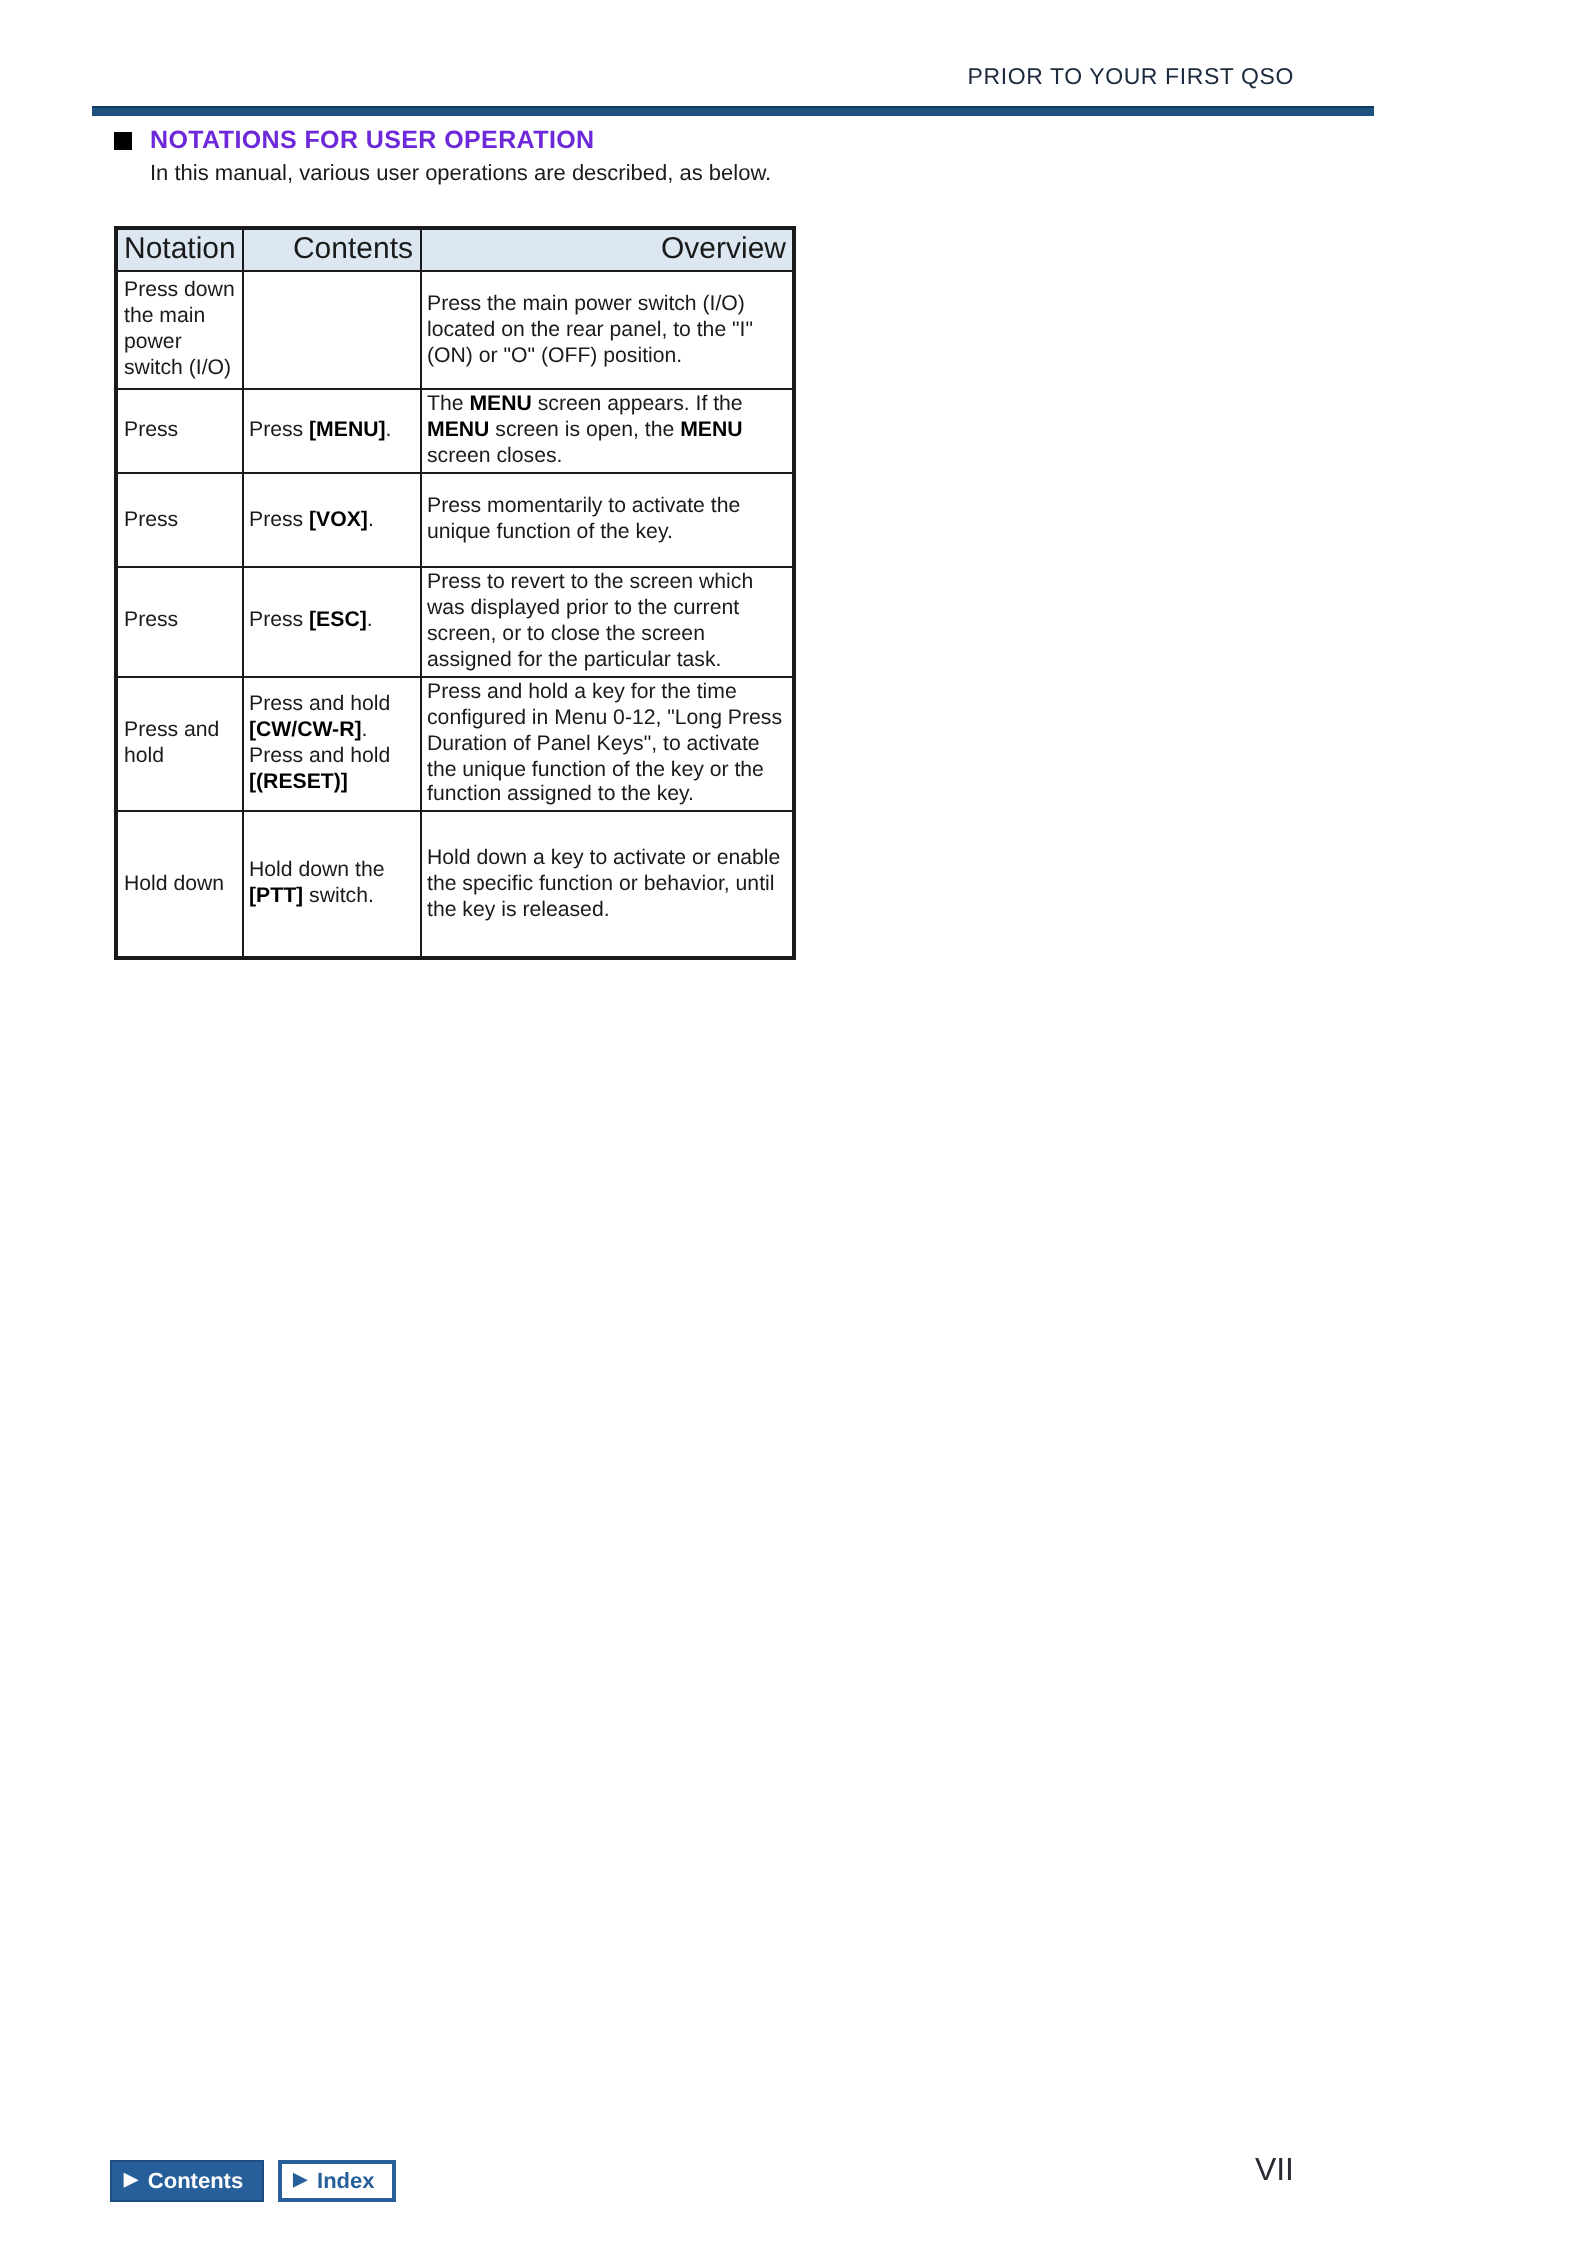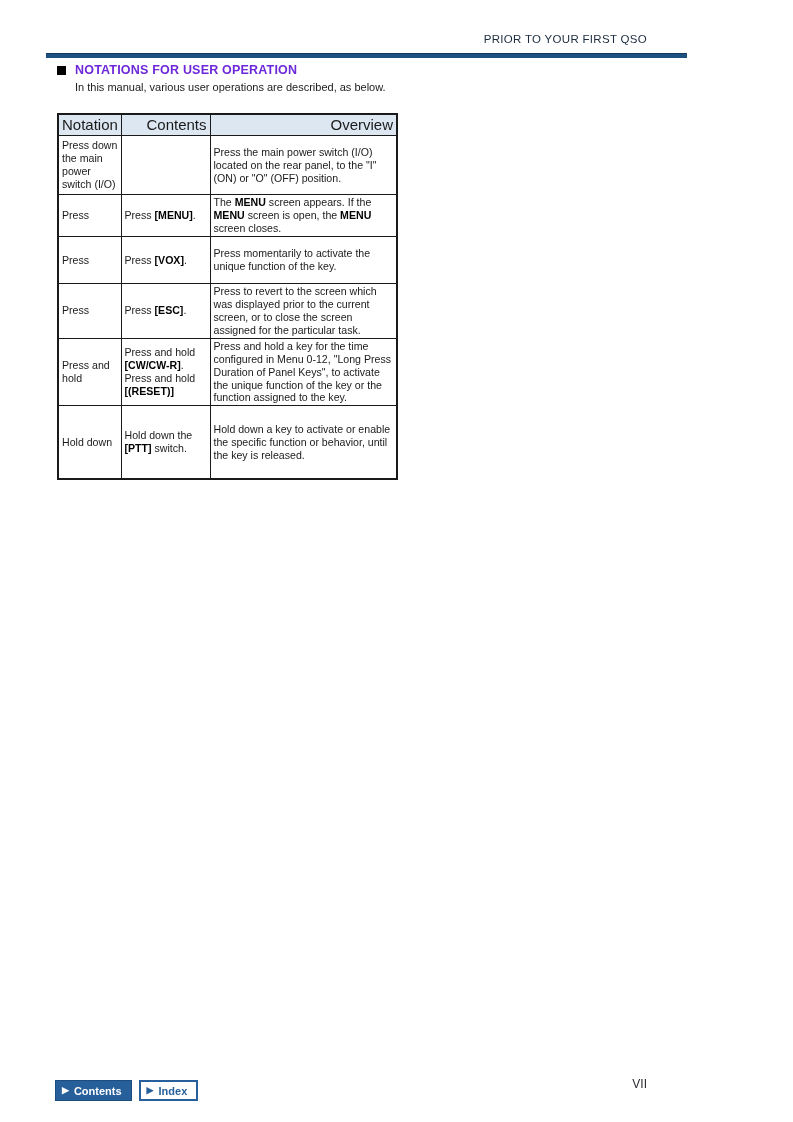--- a/index.html
+++ b/index.html
@@ -169,21 +169,21 @@
   }
   .btn-index{
     background:#fff;
     border:2px solid var(--button-blue);
     color:var(--button-blue);
   }
   .page-number{
     position:absolute;
     top:1077px;
     right:40px;
-    font-size:12px;
+    font-size:16px;
     color:#2a2a33;
   }
 </style>
 </head>
 <body>
 
 <div class="page">
 
   <div class="doc-header-title">PRIOR TO YOUR FIRST QSO</div>
 

